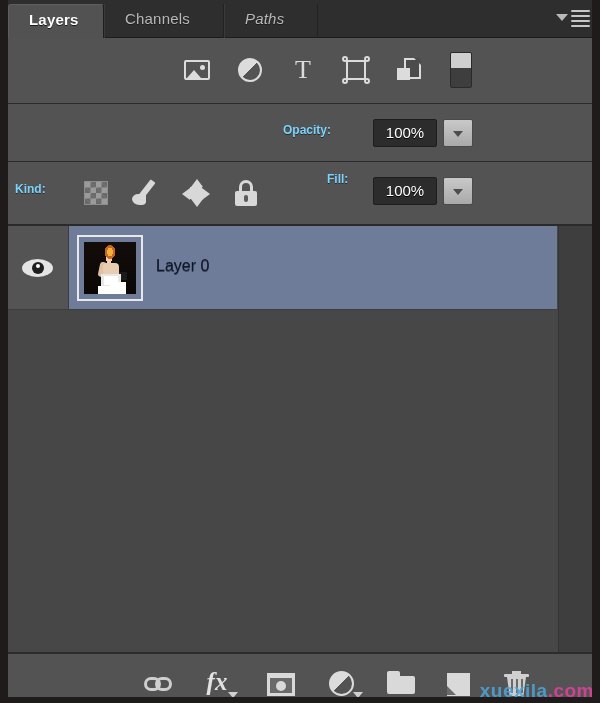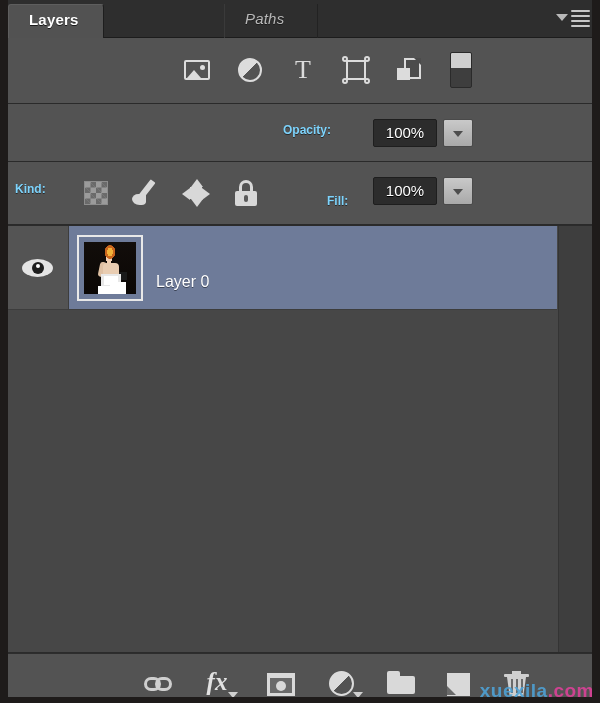--- a/index.html
+++ b/index.html
@@ -258,21 +258,21 @@
   }
   #blend-select .stepper .up { top: 0; border-bottom: 7px solid #d2d2d2; }
   #blend-select .stepper .dn { bottom: 0; border-top: 7px solid #d2d2d2; }
 
   .field-label {
     position: absolute;
     font-size: 12px; color: #7dd3fc; font-weight: bold;
     text-shadow: 0 1px 0 #2a2a2a;
   }
   #opacity-label { left: 283px; top: 19px; }
-  #fill-label    { left: 327px; top: 32px; }
+  #fill-label    { left: 327px; top: 10px; }
 
   .numbox {
     position: absolute;
     height: 28px;
     background: #2c2c2c;
     border: 1px solid #1e1e1e;
     border-radius: 2px;
     box-sizing: border-box;
   }
   .numbox span {
@@ -460,23 +460,22 @@
     width: 20px; height: 14px;
     background: #e8e8e8;
   }
   #thumb-art .t1 { position:absolute; left: 20px; top: 34px; width: 14px; height: 9px; background:#ffffff; }
   #thumb-art .t2 { position:absolute; left: 26px; top: 40px; width: 16px; height: 12px; background:#ffffff; }
   #thumb-art .t3 { position:absolute; left: 14px; top: 44px; width: 12px; height: 8px; background:#ffffff; }
   #thumb-art .t4 { position:absolute; left: 33px; top: 30px; width: 10px; height: 8px; background:#1a1a1a; }
 
   #layer-name {
     position: absolute; left: 148px; top: 31px;
-    font-size: 16px; color: #ffffff;
+    font-size: 16px; color: #0f172a;
     text-shadow: 0 1px 0 #3c4457;
-    margin-top: 16px;
   }
 
   
   #list-scroll {
     position: absolute;
     right: 0; top: 0;
     width: 34px; height: 426px;
     background: #3e3e3e;
     border-left: 1px solid #343434;
     box-sizing: border-box;
@@ -621,20 +620,23 @@
   #frame-bottom{ position:absolute; left:0; bottom:0; width:600px; height:6px; background:#1e1b1a; }
 </style>
 </head>
 <body>
 
 <div id="panel">
 
   <div id="tabbar">
     <div class="tab active" id="tab-layers">
       <span>Layers</span>
+    </div>
+    <div class="tab" id="tab-channels">
+      <span>Channels</span>
     </div>
     <div class="tab" id="tab-paths">
       <span>Paths</span>
     </div>
 
     <div id="panel-menu">
       <div class="tri"></div>
       <div class="lines">
         <i></i>
           <i></i>

